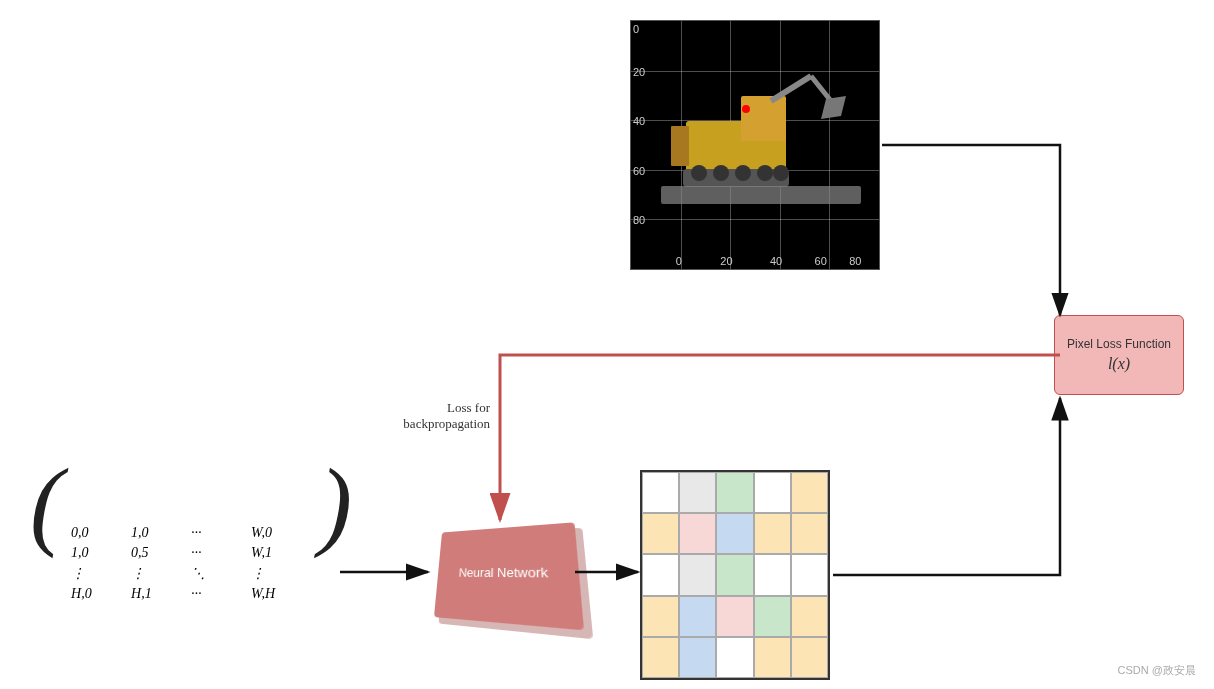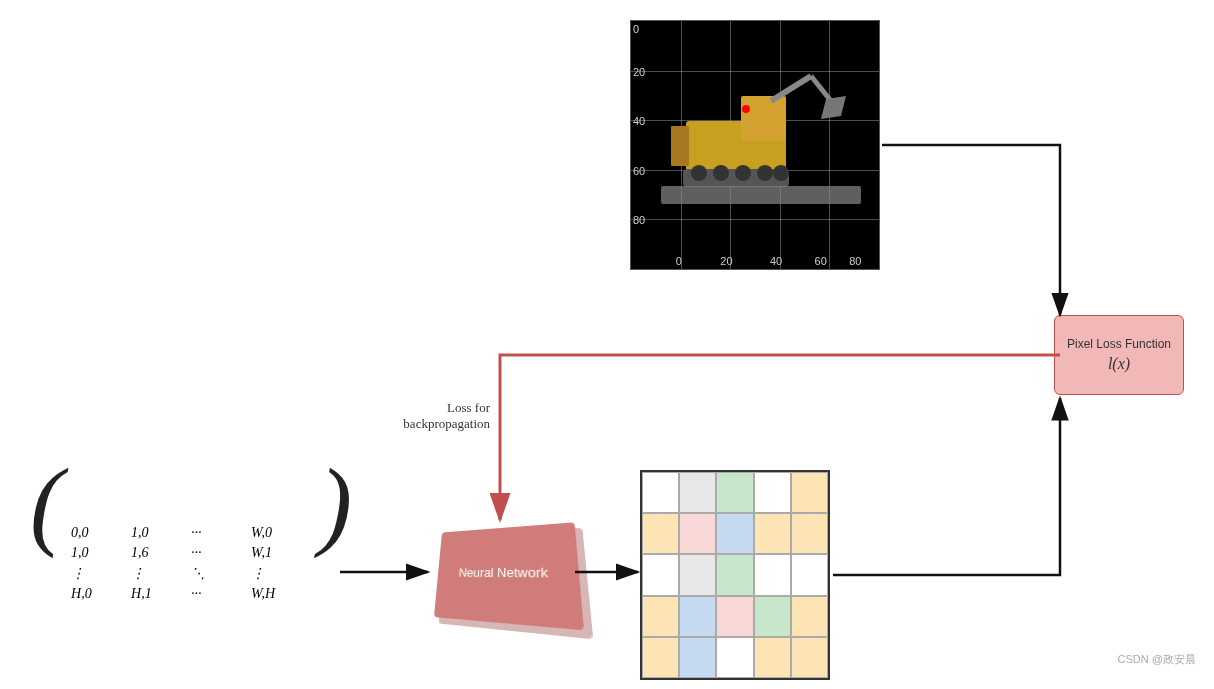--- a/index.html
+++ b/index.html
@@ -167,41 +167,41 @@
       position: absolute;
       top: 0; left: 0;
       width: 1214px;
       height: 689px;
       pointer-events: none;
     }
 
     
     .watermark {
       position: absolute;
-      bottom: 22px;
+      bottom: 11px;
       right: 18px;
       font-size: 11px;
       color: #aaa;
       font-family: Arial, sans-serif;
     }
   </style>
 </head>
 <body>
 
 <div class="diagram-container">
 
   <div class="matrix-area">
     <span class="big-paren">(</span>
     <span class="matrix-content" id="matrix-grid">
         <span class="matrix-cell">0,0</span>
         <span class="matrix-cell">1,0</span>
         <span class="matrix-cell">···</span>
         <span class="matrix-cell">W,0</span>
         <span class="matrix-cell">1,0</span>
-        <span class="matrix-cell">1,6</span>
+        <span class="matrix-cell">0,5</span>
         <span class="matrix-cell">···</span>
         <span class="matrix-cell">W,1</span>
         <span class="matrix-cell">⋮</span>
         <span class="matrix-cell">⋮</span>
         <span class="matrix-cell">⋱</span>
         <span class="matrix-cell">⋮</span>
         <span class="matrix-cell">H,0</span>
         <span class="matrix-cell">H,1</span>
         <span class="matrix-cell">···</span>
         <span class="matrix-cell">W,H</span>

